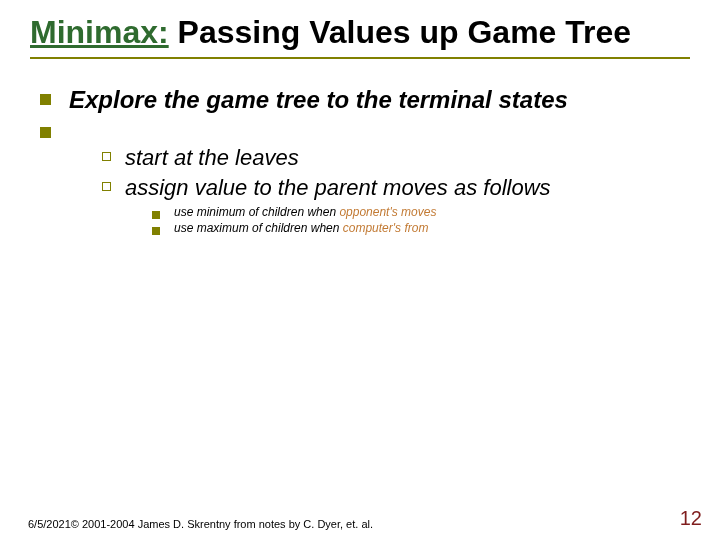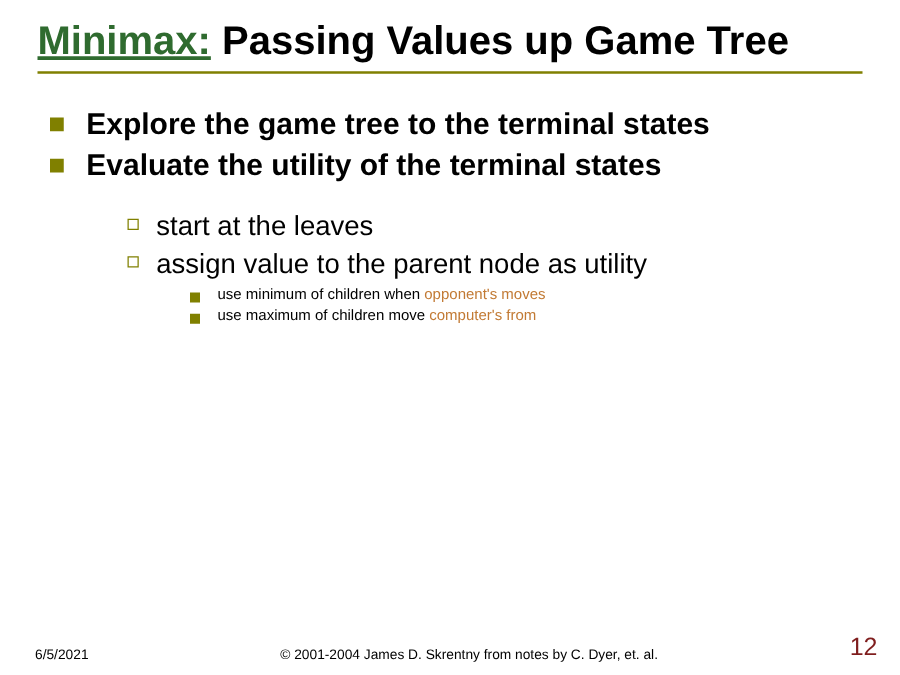--- a/index.html
+++ b/index.html
@@ -20,40 +20,40 @@
   .title {
     font-size: 32px;
     font-weight: bold;
     line-height: 1.15;
     border-bottom: 2px solid #808000;
     padding-bottom: 6px;
     margin-bottom: 26px;
   }
   .title .hl { color: #2f6b2f; text-decoration: underline; }
   .title .rest { color: #000; }
-  .body { padding-left: 10px; }
+  .body { padding-left: 10px; font-style: italic; }
   .lvl1 {
     display: flex;
     align-items: flex-start;
     margin-bottom: 4px;
   }
   .lvl1 .bullet {
     width: 11px; height: 11px;
     background: #808000;
     margin-top: 9px;
     margin-right: 18px;
     flex: 0 0 auto;
   }
   .lvl1 .text {
     font-size: 24px;
     font-weight: bold;
     color: #000;
     line-height: 1.22;
   }
-  .lvl2-wrap { padding-left: 62px; margin-top: 20px; }
+  .lvl2-wrap { padding-left: 62px; margin-top: 6px; }
   .lvl2 {
     display: flex;
     align-items: flex-start;
     margin-bottom: 2px;
   }
   .lvl2 .bullet {
     width: 9px; height: 9px;
     border: 1.5px solid #808000;
     margin-top: 8px;
     margin-right: 14px;
@@ -92,21 +92,21 @@
     align-items: flex-end;
     padding: 0 18px 0 28px;
   }
   .footer .date {
     font-size: 11px;
     color: #000;
     flex: 0 0 auto;
   }
   .footer .copy {
     flex: 1 1 auto;
-    text-align: center;
+    text-align: left;
     font-size: 11px;
     color: #000;
   }
   .footer .pagenum {
     font-size: 20px;
     color: #7f1d1d;
     flex: 0 0 auto;
   }
 </style>
 </head>
@@ -119,45 +119,44 @@
   </div>
 
   <div class="body">
 
     <div class="lvl1">
       <div class="bullet"></div>
       <div class="text">Explore the game tree to the terminal states</div>
     </div>
     <div class="lvl1">
       <div class="bullet"></div>
-      <div class="text">Evaluate the utility of the terminal states</div>
     </div>
 
     <div class="lvl2-wrap">
       <div class="lvl2">
         <div class="bullet"></div>
         <div class="text">start at the leaves</div>
       </div>
       <div class="lvl2">
         <div class="bullet"></div>
-        <div class="text">assign value to the parent node as utility</div>
+        <div class="text">assign value to the parent moves as follows</div>
       </div>
     </div>
 
     <div class="lvl3-wrap">
       <div class="lvl3">
         <div class="bullet"></div>
         <div class="text">
           <span>use minimum of children when </span><span class="accent">opponent's moves</span><span></span>
         </div>
       </div>
       <div class="lvl3">
         <div class="bullet"></div>
         <div class="text">
-          <span>use maximum of children move </span><span class="accent">computer's from</span><span></span>
+          <span>use maximum of children when </span><span class="accent">computer's from</span><span></span>
         </div>
       </div>
     </div>
 
   </div>
 
   <div class="footer">
     <div class="date">6/5/2021</div>
     <div class="copy">© 2001-2004 James D. Skrentny from notes by C. Dyer, et. al.</div>
     <div class="pagenum">12</div>

